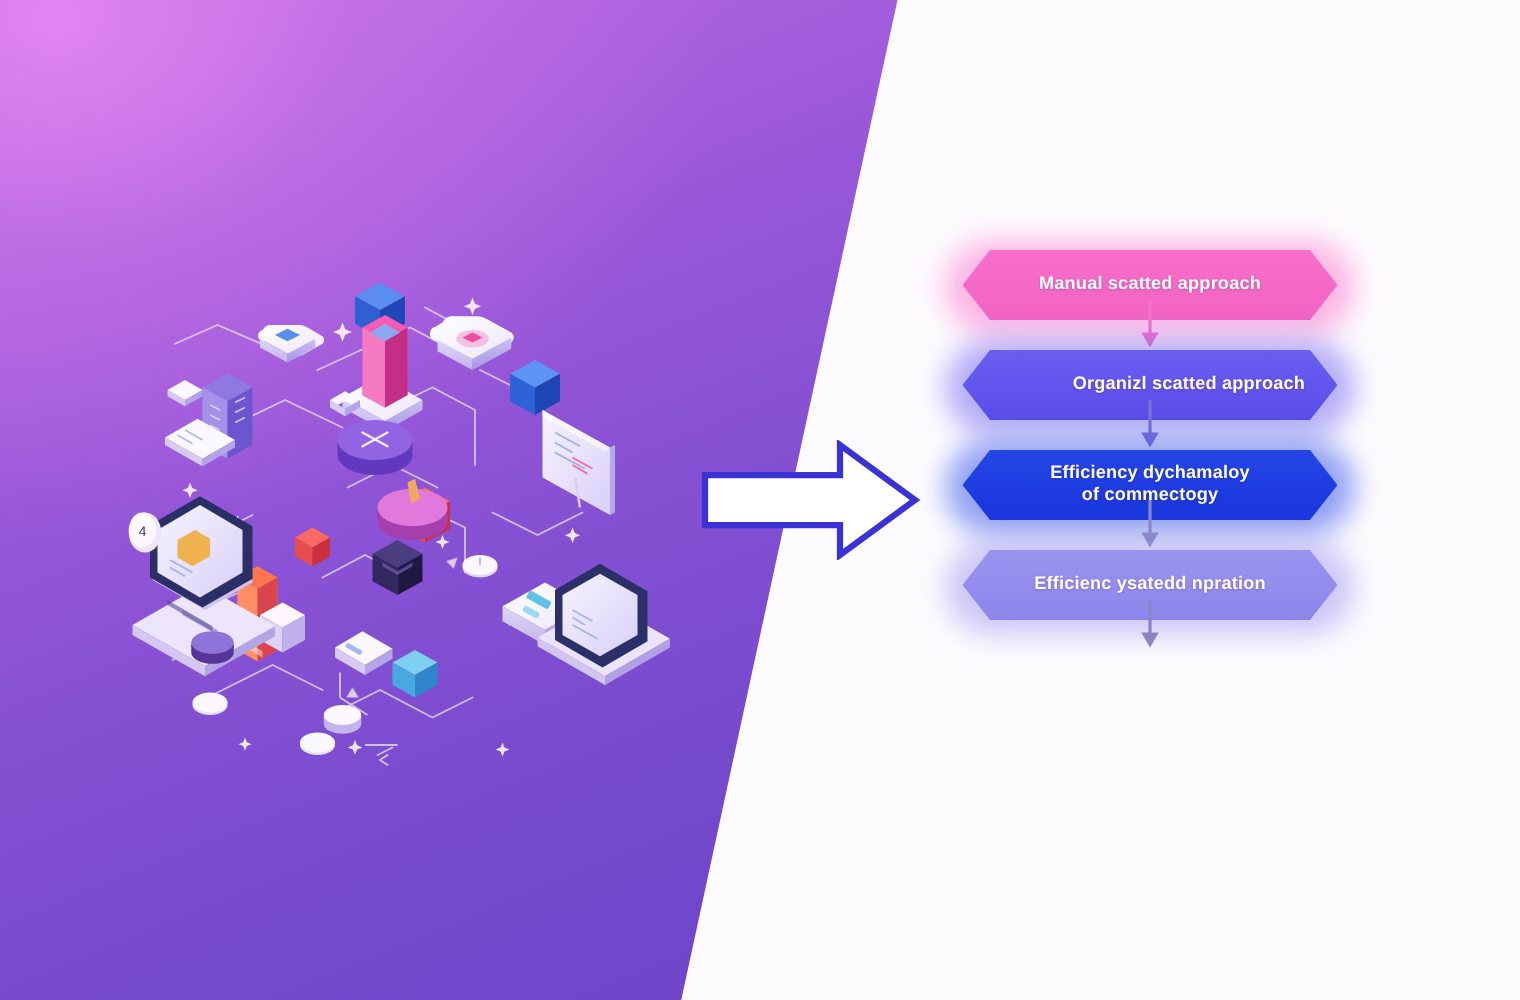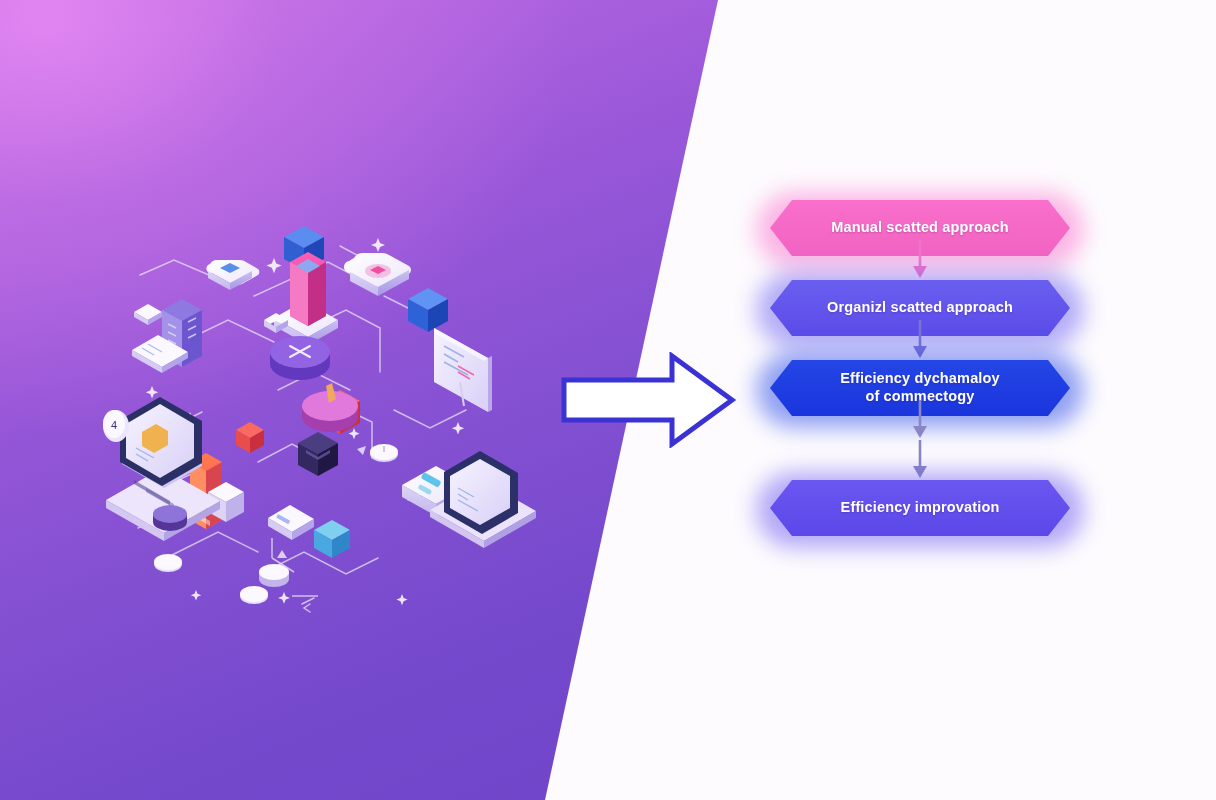--- a/index.html
+++ b/index.html
@@ -419,21 +419,21 @@
     <div class="connector">
       <svg width="24" height="40" viewBox="0 0 24 40" xmlns="http://www.w3.org/2000/svg">
         <line x1="12" y1="0" x2="12" y2="27" stroke="#f173c9" stroke-width="2.6"></line>
         <path d="M12 38 L5 26 L19 26 Z" fill="#f173c9"></path>
       </svg>
     </div>
 
     <div class="flow-step">
       <div class="banner-wrap">
         <div class="banner-glow" style="background: rgb(106, 94, 240);"></div>
-        <div class="banner" style="background: linear-gradient(rgb(106, 94, 240) 0%, rgb(91, 76, 232) 100%);">
+        <div class="banner" style="background: linear-gradient(rgb(106, 94, 240) 0%, rgb(91, 76, 232) 100%); justify-content: flex-end;">
           <span class="banner-label">Organizl scatted approach</span>
         </div>
       </div>
     </div>
     <div class="connector">
       <svg width="24" height="40" viewBox="0 0 24 40" xmlns="http://www.w3.org/2000/svg">
         <line x1="12" y1="0" x2="12" y2="27" stroke="#7b72d8" stroke-width="2.6"></line>
         <path d="M12 38 L5 26 L19 26 Z" fill="#7b72d8"></path>
       </svg>
     </div>
@@ -447,31 +447,31 @@
         </div>
       </div>
     </div>
     <div class="connector">
       <svg width="24" height="40" viewBox="0 0 24 40" xmlns="http://www.w3.org/2000/svg">
         <line x1="12" y1="0" x2="12" y2="27" stroke="#8a86c4" stroke-width="2.6"></line>
         <path d="M12 38 L5 26 L19 26 Z" fill="#8a86c4"></path>
       </svg>
     </div>
 
+    <div class="flow-step">
+      <div class="banner-wrap">
+        <div class="banner-glow" style="background: rgb(155, 147, 239);"></div>
+        <div class="banner" style="background: linear-gradient(rgb(155, 147, 239) 0%, rgb(142, 133, 236) 100%);">
+          <span class="banner-label">Efficienc ysatedd npration</span>
+        </div>
+      </div>
+    </div>
     <div class="connector">
       <svg width="24" height="40" viewBox="0 0 24 40" xmlns="http://www.w3.org/2000/svg">
         <line x1="12" y1="0" x2="12" y2="27" stroke="#8a86c4" stroke-width="2.6"></line>
         <path d="M12 38 L5 26 L19 26 Z" fill="#8a86c4"></path>
       </svg>
     </div>
 
-    <div class="flow-step">
-      <div class="banner-wrap">
-        <div class="banner-glow" style="background: rgb(106, 86, 240);"></div>
-        <div class="banner" style="background: linear-gradient(rgb(106, 86, 240) 0%, rgb(92, 72, 233) 100%);">
-          <span class="banner-label">Efficiency improvation</span>
-        </div>
-      </div>
-    </div>
 
   </div>
 
 </div>
 
 </body></html>

